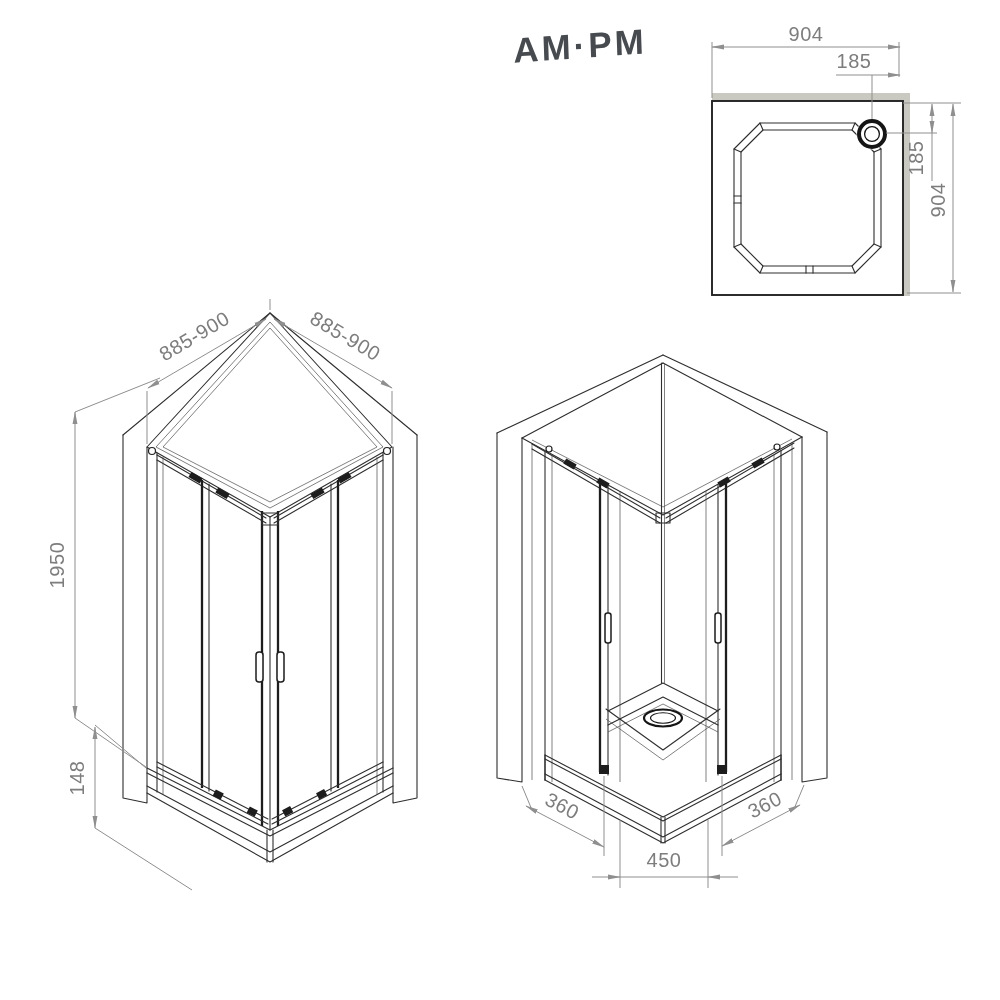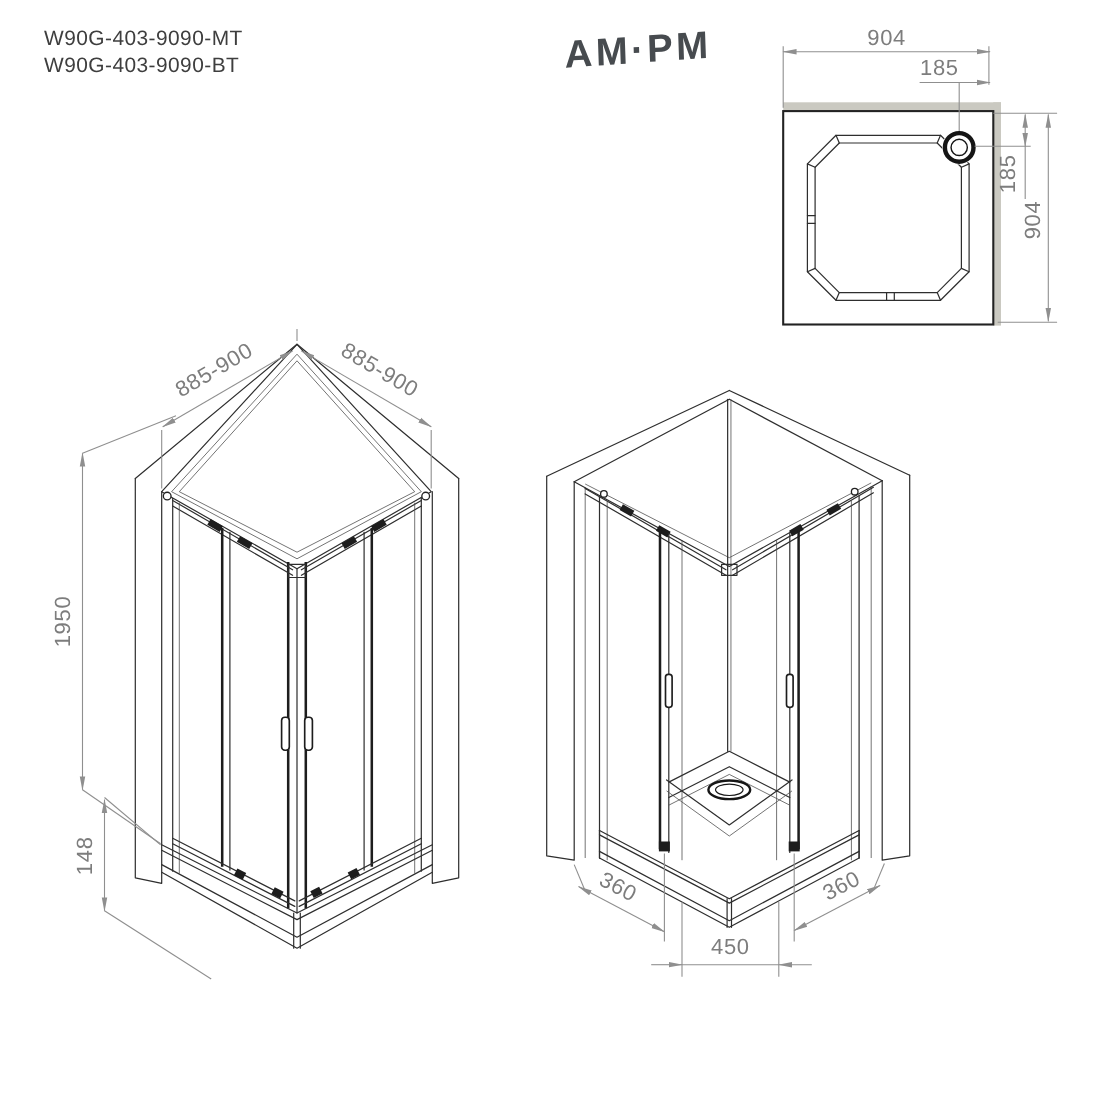--- a/index.html
+++ b/index.html
@@ -20,24 +20,20 @@
   .dk{stroke:#1d1d1d;stroke-width:2.3;fill:none;}
   .dim{stroke:#8f8f8f;stroke-width:1;fill:none;}
   .blk{fill:#1d1d1d;stroke:none;}
   text.dlbl{fill:#7d7d7d;font-size:20px;letter-spacing:.6px;font-family:"Liberation Sans",sans-serif;}
 </style>
 </head>
 <body>
 
 <div id="stage">
 
-  <div class="model-codes">
-    <div>W90G-403-9090-MT</div>
-    <div>W90G-403-9090-BT</div>
-  </div>
 
   <div class="brand">AM·PM</div>
 
   <svg id="svg-top" width="340" height="335" viewBox="0 0 340 335">
     <defs>
       <marker id="arr" viewBox="0 0 12 6" refX="11.2" refY="3" markerWidth="13" markerHeight="6.5" orient="auto-start-reverse">
           <path d="M0,.7 L12,3 L0,5.3 z" fill="#8f8f8f"></path>
         </marker>
     </defs>
 

